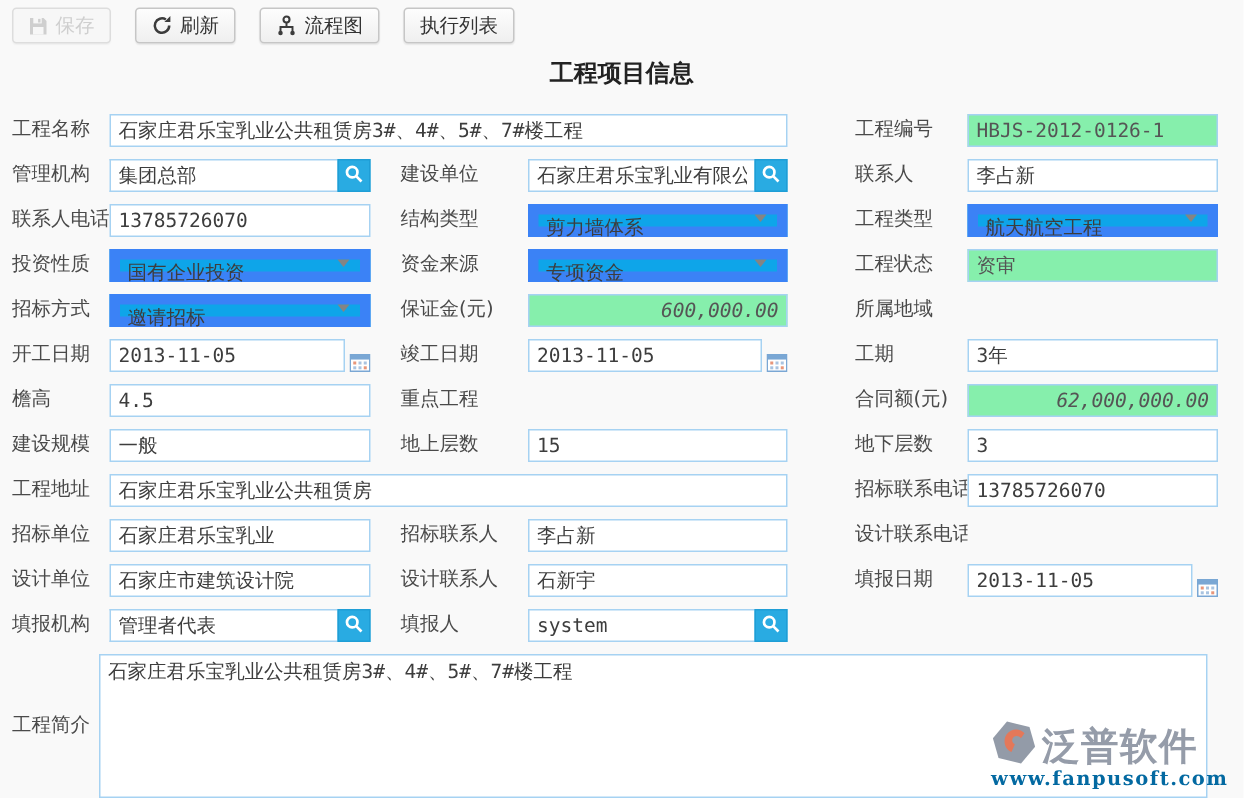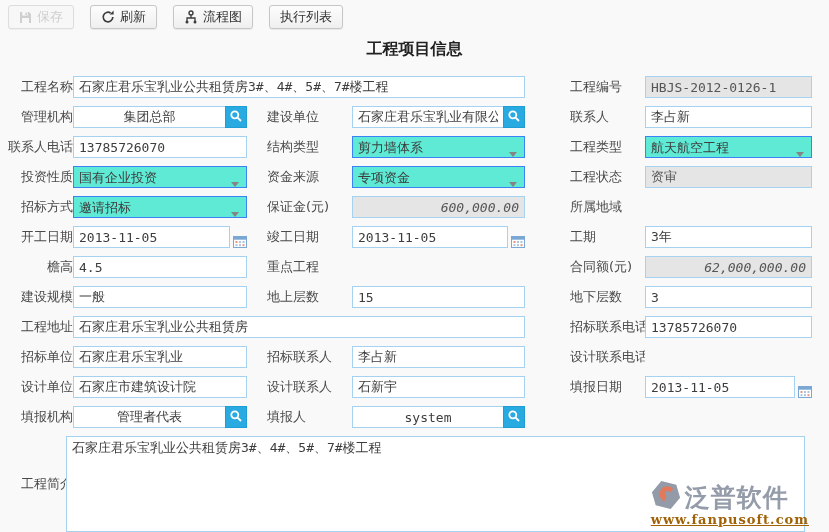--- a/index.html
+++ b/index.html
@@ -17,57 +17,57 @@
 
   
   .page-title { margin-top:8px; text-align:center; font-size:16px; font-weight:bold; color:#222; height:22px; line-height:22px; }
 
   
   .form { margin-top:16px; padding:0 17px 0 8px; }
   .row { display:grid; grid-template-columns:65px 174px 20px 85px 173px 45px 75px 167px;
          margin-bottom:8px; height:22px; }
   .row.intro { height:96px; margin-bottom:0; }
   .lab { font-size:13px; color:#4a4a4a; line-height:22px; white-space:nowrap; overflow:hidden; }
-  .p1 { grid-column:1;text-align:right; } .f1 { grid-column:2; }
+  .p1 { grid-column:1; } .f1 { grid-column:2; }
   .p2 { grid-column:4; } .f2 { grid-column:5; }
   .p3 { grid-column:7; } .f3 { grid-column:8; }
   .wide { grid-column:2 / 6; }
   .full { grid-column:2 / 9; margin-left:-7px; }
   .lab.center { align-self:center; }
 
   .field { height:22px; width:100%; border:1px solid #a6d2f2; background:#fff; color:#3d3d3d;
            font:13px "DejaVu Sans Mono","DejaVu Sans",sans-serif; padding:0 5px; outline:none; }
-  .ro { background:#e5e5e5; color:#555; }
+  .ro { background:#86efac; color:#555; }
   .num { text-align:right;font-style:italic; }
 
   .fgroup { display:flex; }
-  .fgroup .field { flex:1; min-width:0; border-right:none;text-align:center; }
+  .fgroup .field { flex:1; min-width:0; border-right:none; }
   .sbtn { width:22px; height:22px; flex:0 0 22px; background:#29abe2; border:1px solid #1f9ed6;
           display:flex; align-items:center; justify-content:center; padding:0; cursor:pointer; }
 
-  .select { display:flex; align-items:flex-end; height:22px; border:1px solid #3b82f6; background:#5eead4;
+  .select { display:flex; align-items:flex-start; height:22px; border:7px solid #3b82f6; background:#0ea5e9;
             padding:0 7px 0 5px; cursor:pointer; }
   .sel-text { flex:1; font:13px "DejaVu Sans",sans-serif; color:#3d3d3d; white-space:nowrap; overflow:hidden; }
   .caret { width:0; height:0; border-left:4px solid transparent; border-right:4px solid transparent;
            border-top:5px solid #848484; }
 
   .dgroup { display:flex; align-items:flex-end; gap:3px; }
   .dgroup .field { flex:1; min-width:0; }
   .cal { flex:0 0 auto; display:flex; cursor:pointer; }
 
   textarea.field { height:100%; resize:none; padding:2px 5px; line-height:17px;
                    font:13px "DejaVu Sans Mono","DejaVu Sans",sans-serif; }
 
   
-  .watermark { position:absolute; right:20px; bottom:5px; text-align:left; pointer-events:none; z-index:5; }
+  .watermark { position:absolute; right:10px; bottom:5px; text-align:left; pointer-events:none; z-index:5; }
   .wm-top { display:flex; align-items:center; gap:4px; }
   .wm-brand { font-size:25px; font-weight:bold; color:#959ca9; letter-spacing:1px;
               font-family:"DejaVu Sans",sans-serif; }
-  .wm-url { font-size:13px; font-weight:bold; color:#a16207; letter-spacing:1px;
-            font-family:"DejaVu Serif","Liberation Serif",serif; margin-top:-2px;text-decoration:underline; }
+  .wm-url { font-size:13px; font-weight:bold; color:#0369a1; letter-spacing:1px;
+            font-family:"DejaVu Serif","Liberation Serif",serif; margin-top:-2px; }
 </style>
 </head>
 <body>
 
 <div class="screen">
 
   <div class="toolbar">
     <button class="tb-btn disabled">
       <span>
         <svg width="13" height="13" viewBox="0 0 13 13">

